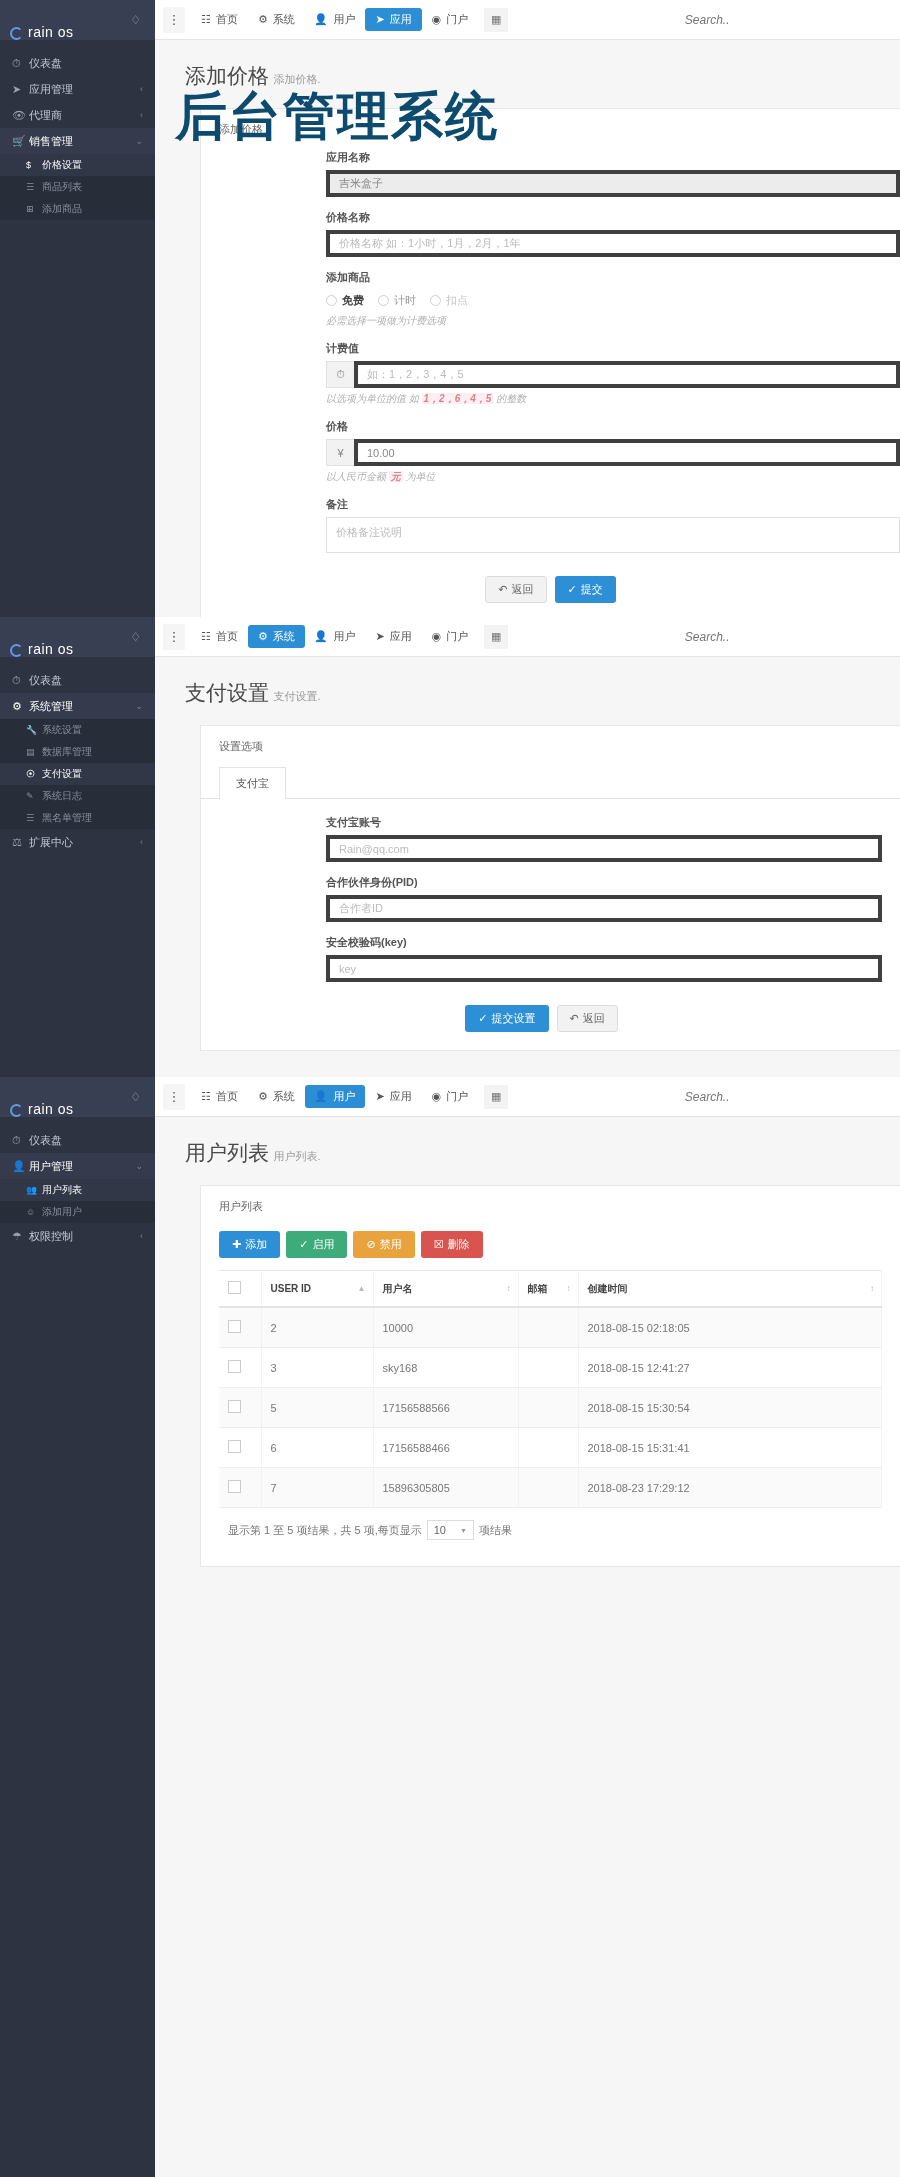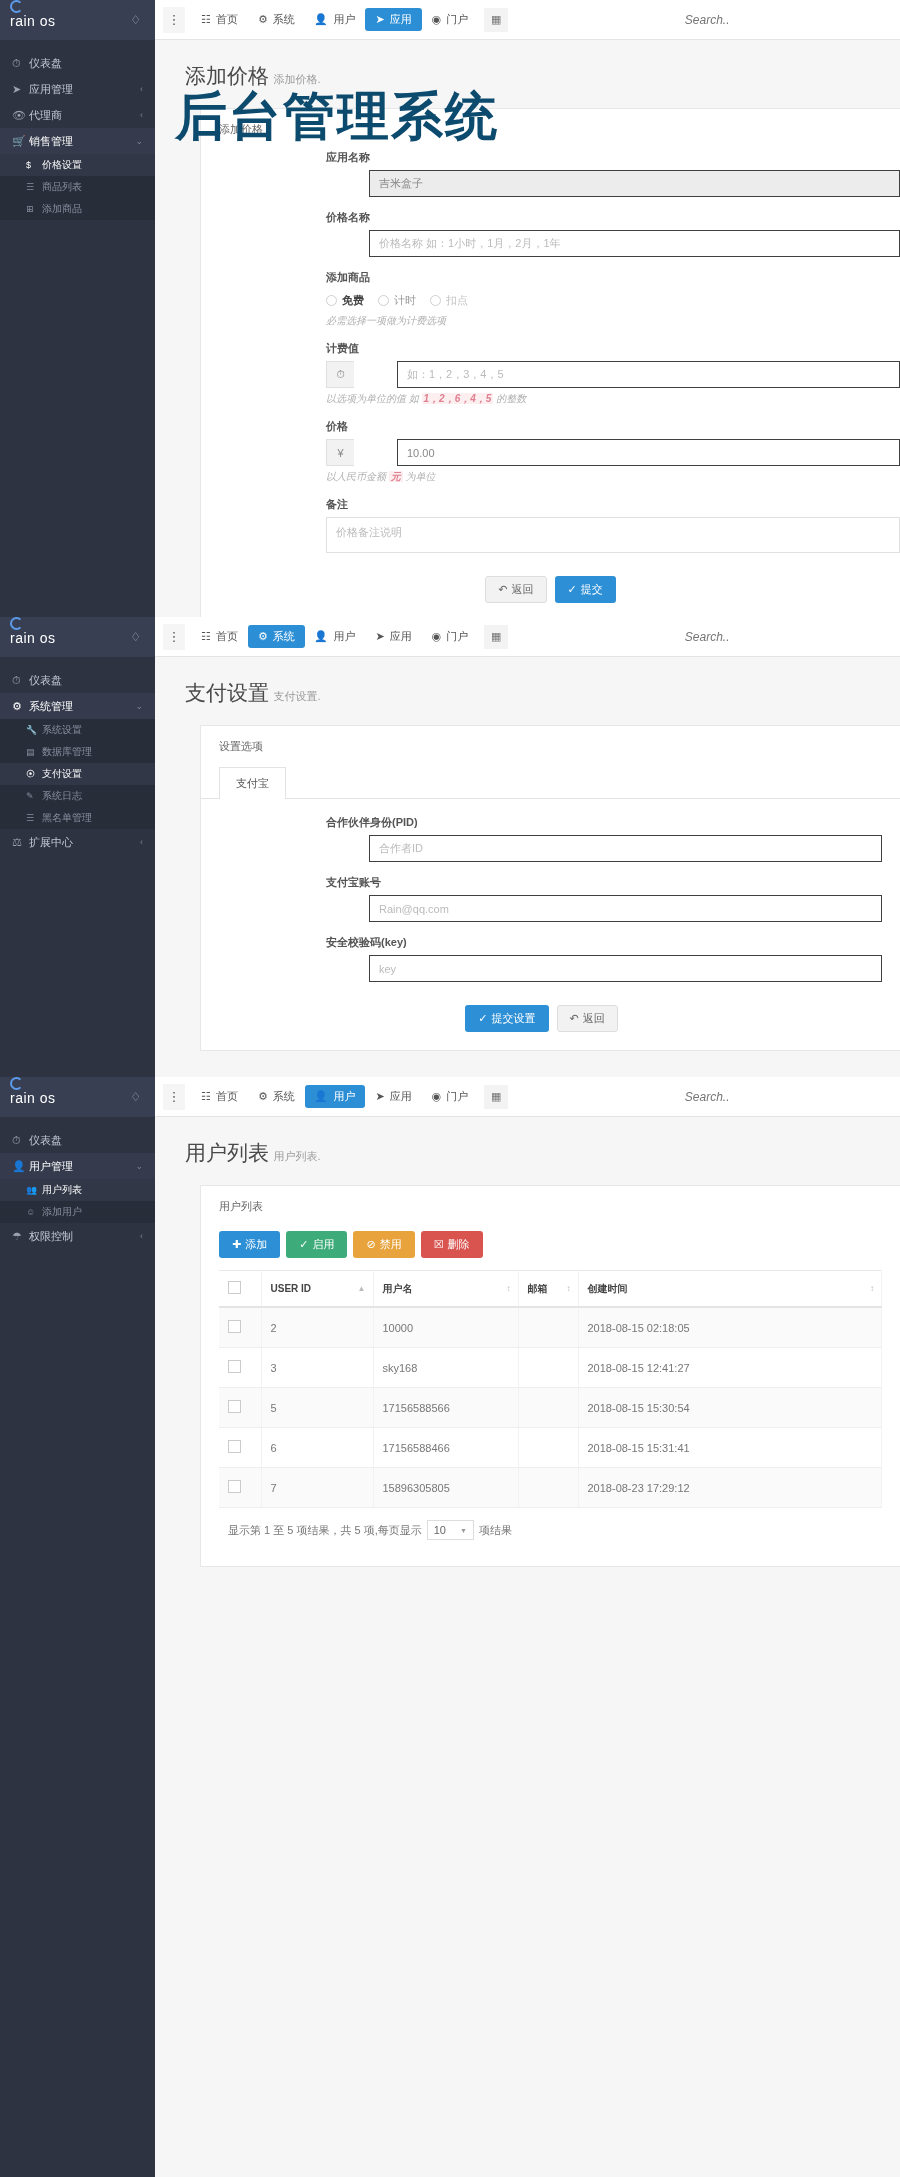--- a/index.html
+++ b/index.html
@@ -13,22 +13,22 @@
   .p1 { height: 617px; }
   .p2 { height: 460px; }
   .p3 { height: 1100px; }
 
   
   .sidebar {
     position: absolute; left: 0; top: 0; width: 155px; height: 100%;
     background: #2e3342;
   }
   .brand {
-    height: 40px; background: #383f52; display: flex; align-items: flex-start;
-    padding: 0 10px; position: relative; flex-direction: column;
+    height: 40px; background: #383f52; display: flex; align-items: flex-end;
+    padding: 0 10px; position: relative;
   }
   .brand-logo {
     width: 13px; height: 13px; border: 2px solid #5d9cec; border-radius: 50%;
     border-right-color: transparent; margin-right: 5px; flex: none;
   }
   .brand-text { color:#fff; font-size: 14px; letter-spacing:.5px; }
   .brand-drop {
     position:absolute; right:14px; top:50%; transform: translateY(-50%);
     color:#9aa2b1; font-size: 12px;
   }
@@ -92,22 +92,22 @@
   }
 
   
   .card { background:#fff; margin-left: 45px; margin-right:0; border:1px solid #e7e7e7; border-right:0; }
   .card-h { padding: 13px 18px; font-size: 11px; color:#666; }
   .card-b { padding: 0 18px 14px; }
 
   .fgroup { margin-bottom: 13px; }
   .flabel { font-size: 11px; color:#555; font-weight:700; margin-bottom: 5px; }
   .finput {
-    height: 27px; border:1px solid #404040; background:#fff; display:flex;
-    align-items:center; padding: 0 9px; font-size: 11px; color:#bbb;margin-left:43px;
+    height: 27px; border:4px solid #404040; background:#fff; display:flex;
+    align-items:center; padding: 0 9px; font-size: 11px; color:#bbb;
   }
   .finput.ro { background:#ececec; }
   .finput .val { color:#888; }
   .iaddon {
     width: 28px; height:27px; border:1px solid #e0e0e0; border-right:0;
     background:#f2f2f2; display:flex; align-items:center; justify-content:center;
     font-size:11px; color:#888;
   }
   .irow { display:flex; }
   .irow .finput { flex:1; }
@@ -402,29 +402,29 @@
       <span class="sub2">支付设置.</span>
     </div>
 
     <div class="card">
       <div class="card-h">设置选项</div>
       <div class="tabs" style="padding-left:18px;">
         <div class="tab">支付宝</div>
       </div>
       <div class="card-b" style="padding-left:125px;padding-top:16px;">
         <div class="fgroup">
+          <div class="flabel">支付宝账号</div>
+          <div class="finput">
+            <span>Rain@qq.com</span>
+          </div>
+        </div>
+        <div class="fgroup">
           <div class="flabel">合作伙伴身份(PID)</div>
           <div class="finput">
             <span>合作者ID</span>
-          </div>
-        </div>
-        <div class="fgroup">
-          <div class="flabel">支付宝账号</div>
-          <div class="finput">
-            <span>Rain@qq.com</span>
           </div>
         </div>
         <div class="fgroup">
           <div class="flabel">安全校验码(key)</div>
           <div class="finput">
             <span>key</span>
           </div>
         </div>
         <div class="btnrow" style="margin-left:-125px;">
           <div class="btn blue">

